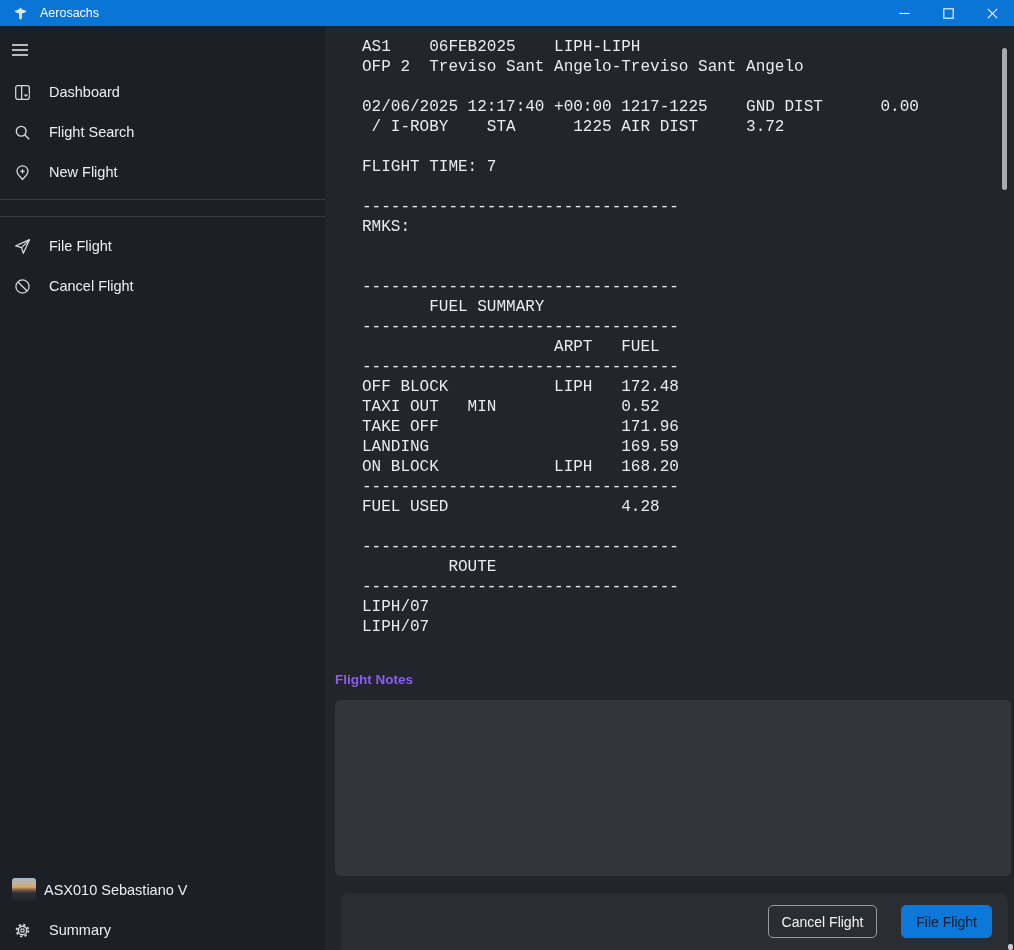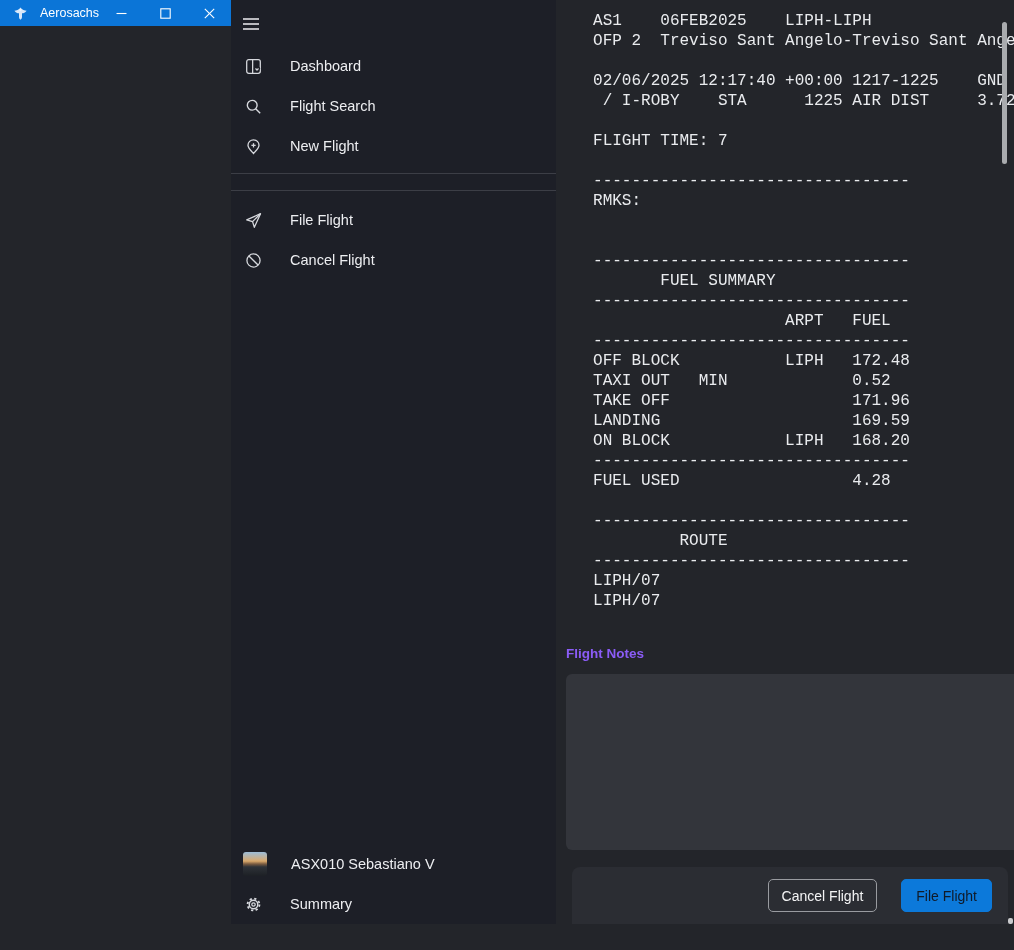--- a/index.html
+++ b/index.html
@@ -2,49 +2,49 @@
 <html><head>
 <meta charset="utf-8">
 <style>
   html,body{margin:0;padding:0;}
   body{
     width:1014px;height:950px;overflow:hidden;
     background:#23252a;
     font-family:"Liberation Sans",sans-serif;
     -webkit-font-smoothing:antialiased;
   }
-  .window{width:1014px;height:950px;display:flex;flex-direction:row;}
+  .window{width:1014px;height:950px;display:flex;flex-direction:column;}
 
   
   .titlebar{height:26px;background:#0b75d7;display:flex;align-items:center;flex:0 0 auto;}
   .logo{margin-left:13px;display:flex;align-items:center;}
   .win-title{margin-left:12px;font-size:12.5px;color:#ffffff;}
   .caption{margin-left:auto;display:flex;height:100%;}
   .cap-btn{width:44px;height:100%;display:flex;align-items:center;justify-content:center;}
 
   
   .content-row{display:flex;flex:1 1 auto;height:924px;}
 
   
   .sidebar{width:325px;flex:0 0 325px;background:#1d1f27;display:flex;flex-direction:column;position:relative;}
   .hamb{margin:10px 0 8px 6px;width:28px;height:28px;display:flex;align-items:center;justify-content:center;border-radius:4px;}
   .nav-item{
-    height:40px;flex:0 0 40px;display:flex;align-items:center;gap:28px;
+    height:40px;flex:0 0 40px;display:flex;align-items:center;gap:18px;
     padding-left:12px;margin:0 7px 0 2px;border-radius:4px;
     color:#edeef1;font-size:14.5px;position:relative;cursor:default;white-space:nowrap;
   }
   .nav-item .ico{width:17px;display:flex;justify-content:center;flex:0 0 17px;}
   .nav-item.selected{background:#2d2f38;}
   .nav-item.selected::before{
     content:"";position:absolute;left:-1px;top:10px;width:3px;height:20px;
     border-radius:2px;background:#3d82e8;
   }
   .divider{height:1px;flex:0 0 1px;background:#3c3e46;margin:7px 0 9px 0;}
   .spacer{flex:1 1 auto;}
-  .user-row{padding-left:10px;gap:24px;font-size:14.5px;}
+  .user-row{padding-left:10px;gap:8px;font-size:14.5px;}
   .avatar{
     width:24px;height:24px;border-radius:3px;flex:0 0 24px;
     background:linear-gradient(180deg,#9cbcd8 0%,#d9a86b 38%,#7a5b40 50%,#2e3238 62%,#1d2025 100%);
   }
 
   
   .main{flex:1 1 auto;position:relative;background:#23252a;}
   .ofp{
     position:absolute;left:37px;top:11px;margin:0;
     font-family:"Liberation Mono",monospace;font-size:16px;line-height:20px;

